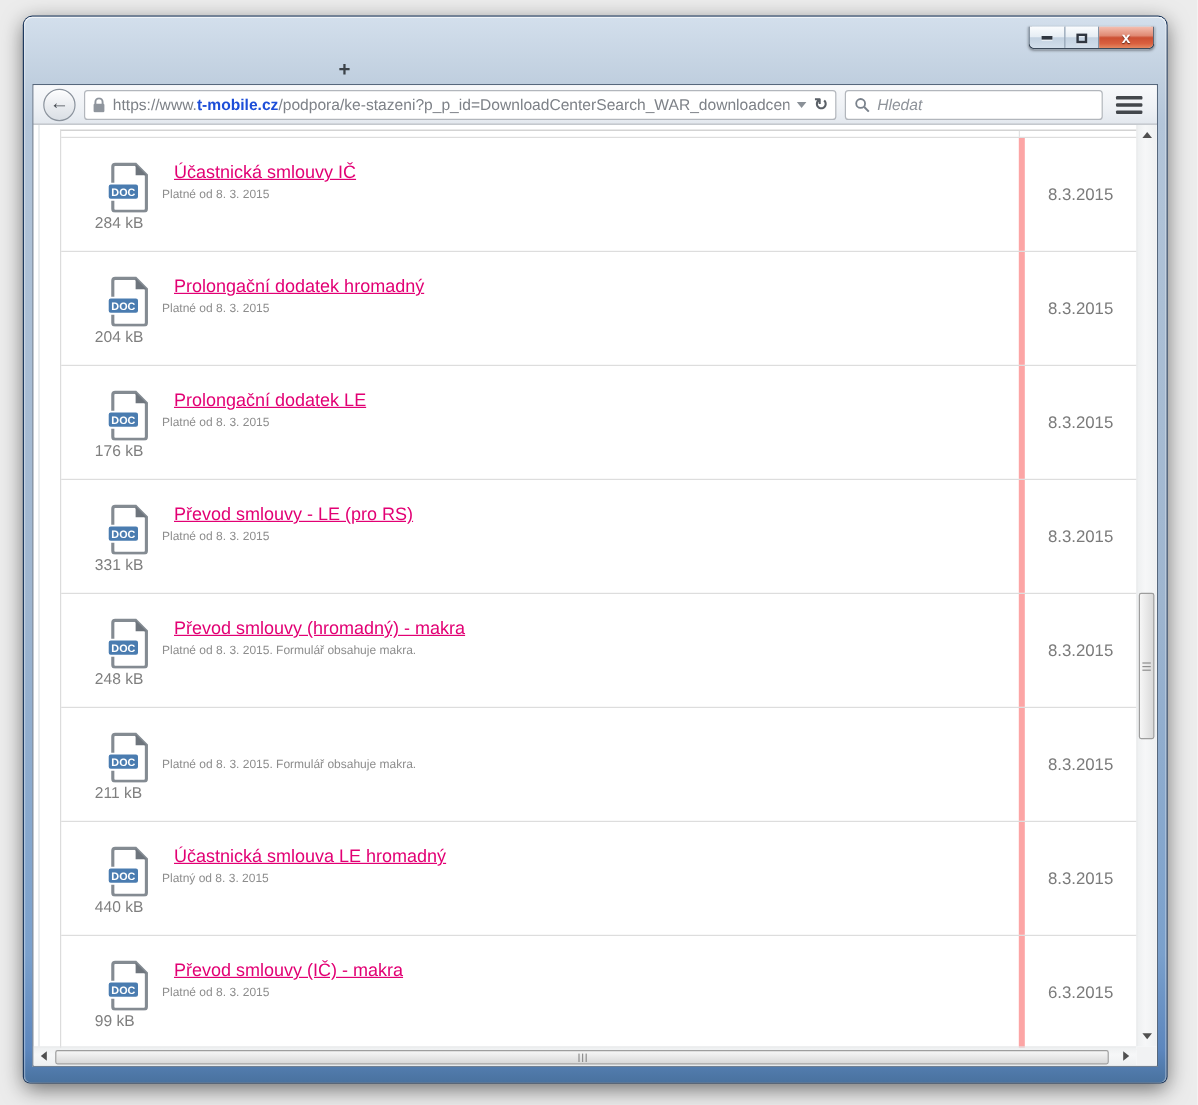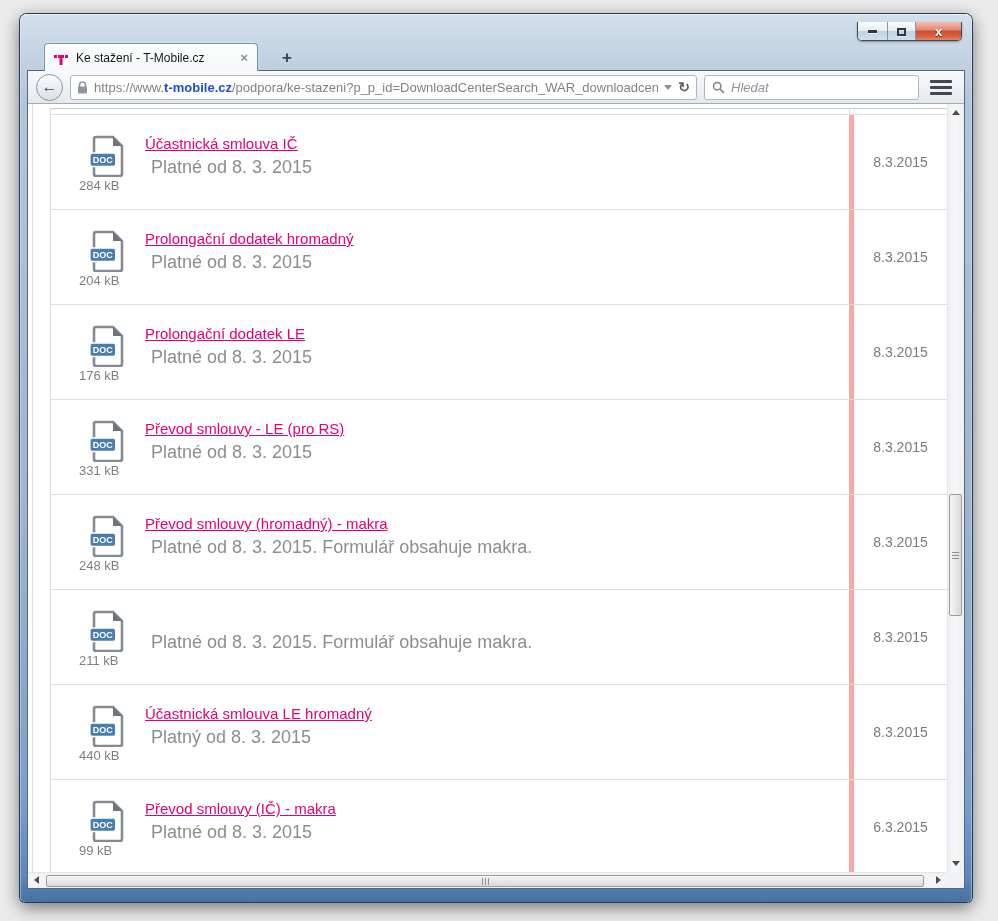--- a/index.html
+++ b/index.html
@@ -119,21 +119,21 @@
   .cell-date {
     width:98px; flex:none; border-left:5px solid #fca5a5;
     display:flex; align-items:center; justify-content:center;
     font-size:14px; color:#7b7b7b;
   }
   .doc-icon { position:absolute; left:38px; top:20px; }
   .row-link {
     position:absolute; left:94px; top:20px;
     font-size:15px; color:#e20074; text-decoration:underline; white-space:nowrap;
   }
-  .row-note { position:absolute; left:100px; top:42px; font-size:18px; color:#8d8d8d; white-space:nowrap; }
+  .row-note { position:absolute; left:84px; top:42px; font-size:10px; color:#8d8d8d; white-space:nowrap; }
   .row-size { position:absolute; left:28px; top:63px; font-size:13px; color:#7f7f7f; white-space:nowrap; }
 
   
   .vscroll {
     position:absolute; right:0; top:0; bottom:16px; width:17px;
     background:linear-gradient(to right,#eef0f1,#f6f7f8 40%,#eef0f1);
     border-left:1px solid #e3e5e6;
   }
   .hscroll {
     position:absolute; left:0; right:17px; bottom:0; height:16px;
@@ -171,31 +171,20 @@
         <span class="glyph-min"></span>
       </div>
     <div class="win-btn maximize">
         <span class="glyph-max"></span>
       </div>
     <div class="win-btn close">
         <span class="glyph-close">x</span>
       </div>
   </div>
 
-  <div class="tab">
-    <svg width="16" height="16" viewBox="0 0 16 16">
-      <rect x="0" y="0" width="16" height="16" fill="#ffffff"></rect>
-      <rect x="1" y="5" width="3" height="3" fill="#e20074"></rect>
-      <rect x="12" y="5" width="3" height="3" fill="#e20074"></rect>
-      <rect x="5" y="5" width="6" height="3" fill="#e20074"></rect>
-      <rect x="6.5" y="5" width="3" height="10" fill="#e20074"></rect>
-    </svg>
-    <span class="tab-title">Ke stažení - T-Mobile.cz</span>
-    <span class="tab-close">×</span>
-  </div>
   <div class="newtab-btn">+</div>
 
   <div class="inner">
 
     <div class="toolbar">
       <div class="back-btn">←</div>
 
       <div class="urlbar">
         <svg width="11" height="13" viewBox="0 0 11 13">
           <path d="M2.5 6 V4 a3 3 0 0 1 6 0 V6" fill="none" stroke="#8f959d" stroke-width="1.6"></path>
@@ -231,21 +220,21 @@
         </div>
 
   <div class="row">
     <div class="cell-main">
       <svg class="doc-icon" width="36" height="42" viewBox="0 0 36 42">
         <path d="M7 2 h17 l9 9 v28 a2 2 0 0 1 -2 2 H7 a2 2 0 0 1 -2 -2 V4 a2 2 0 0 1 2 -2 z" fill="#ffffff" stroke="#848b92" stroke-width="2.6"></path>
         <path d="M24 2 l9 9 h-9 z" fill="#6d747c"></path>
         <rect x="0.8" y="18" width="26" height="13.5" rx="2.5" fill="#4a7cb0" stroke="#ffffff" stroke-width="1.6"></rect>
         <text x="13.8" y="28" text-anchor="middle" font-family="Liberation Sans, sans-serif" font-size="9" font-weight="bold" fill="#ffffff">DOC</text>
       </svg>
-      <a class="row-link" href="#">Účastnická smlouva IČ</a>
+      <a class="row-link" href="#">Účastnická smlouvy IČ</a>
       <div class="row-note">Platné od 8. 3. 2015</div>
       <div class="row-size">284 kB</div>
     </div>
     <div class="cell-date">
               <span>8.3.2015</span>
             </div>
   </div>
 
   <div class="row">
     <div class="cell-main">

